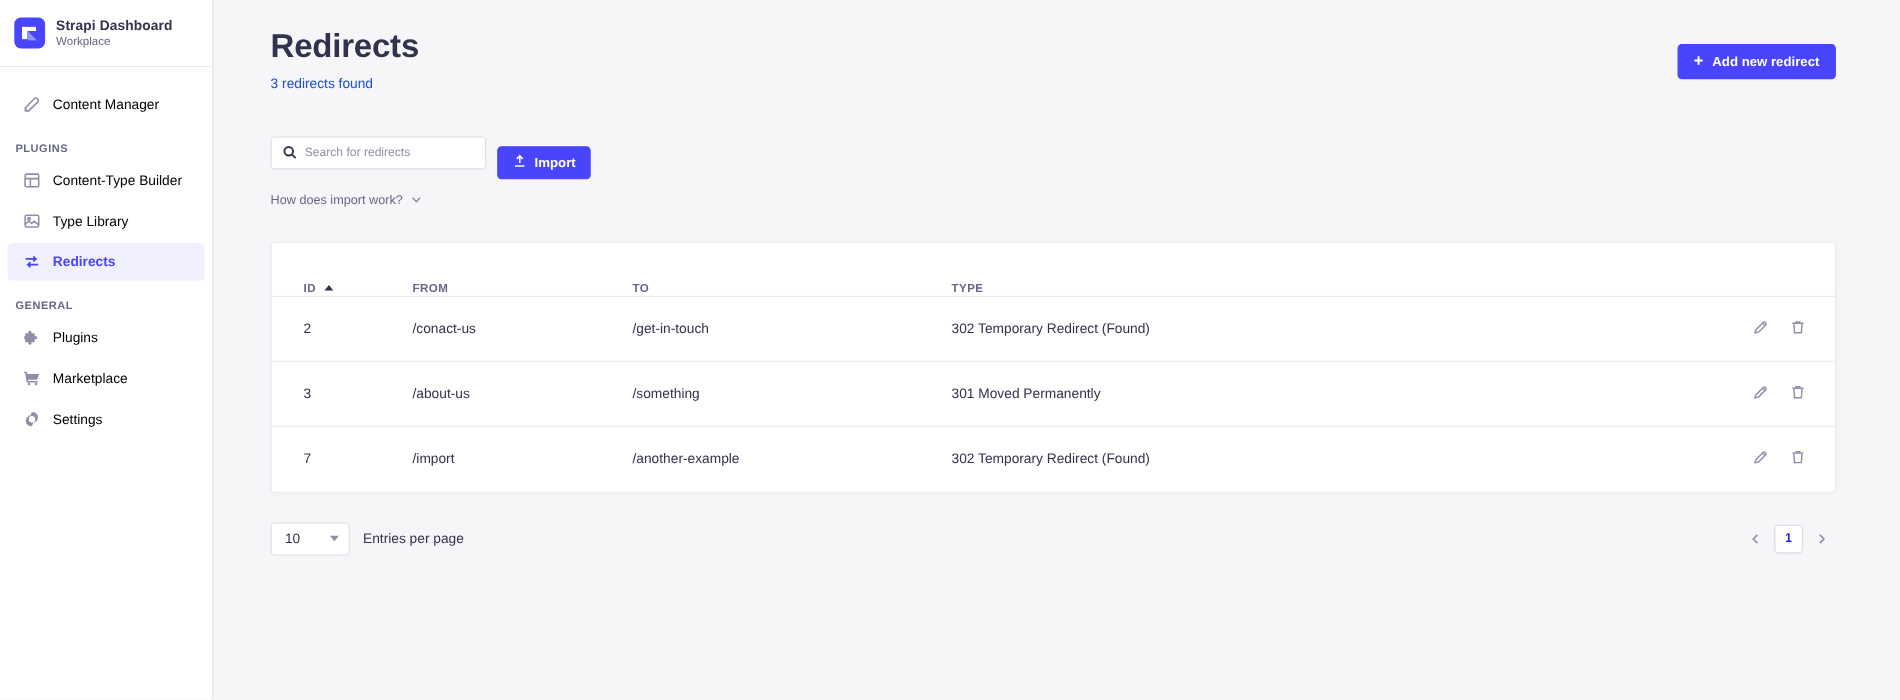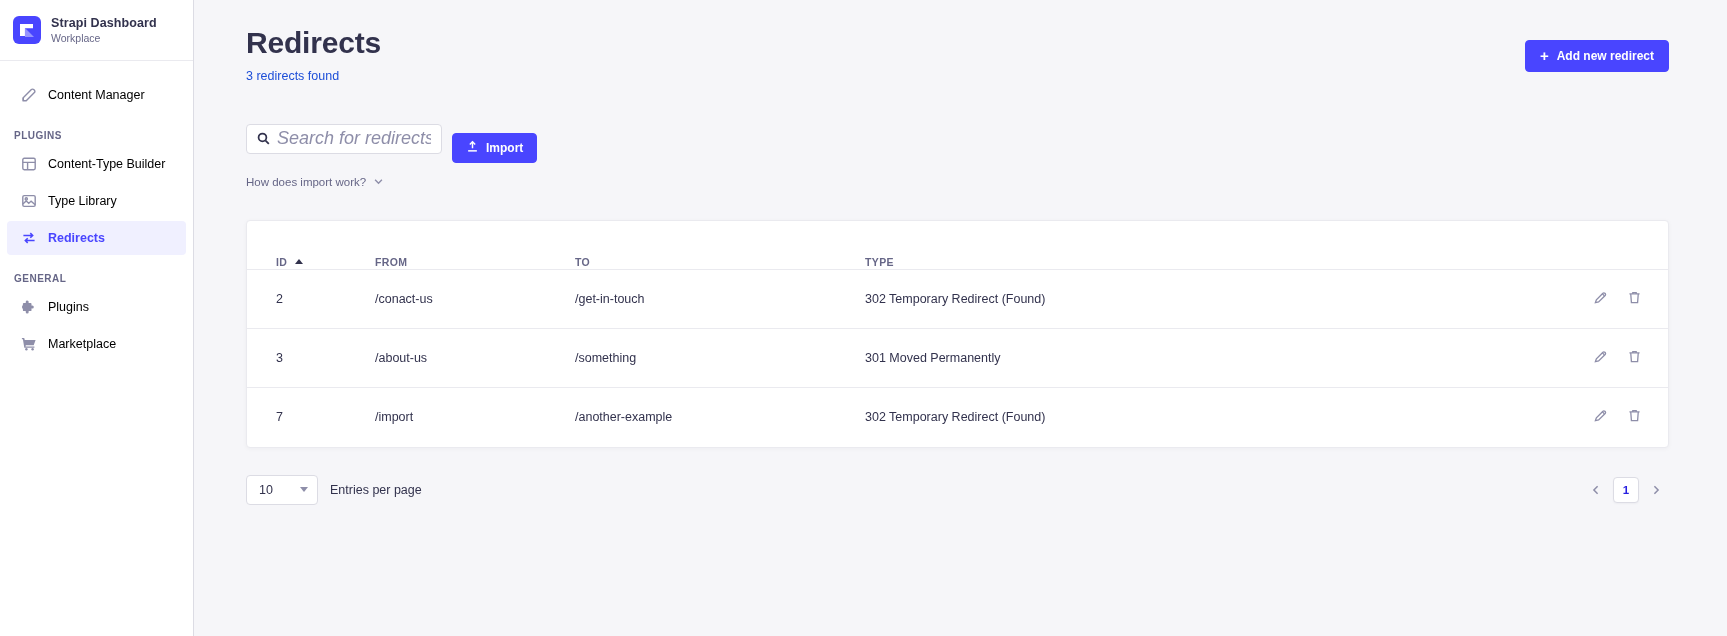--- a/index.html
+++ b/index.html
@@ -192,26 +192,25 @@
     border-radius: 4px;
     display: flex;
     align-items: center;
     gap: 7px;
     padding: 0 10px;
   }
   .search-box .search-ico { color: #32324d; display: flex; }
   .search-box input {
     border: 0;
     outline: 0;
-    font-size: 18px;
+    font-size: 11px;
     color: #a21caf;
     background: transparent;
     width: 100%;
     font-family: "Liberation Sans", sans-serif;
-    font-style: italic;
   }
   .search-box input::placeholder { color: #8e8ea9; }
 
   .btn-import {
     display: inline-flex;
     align-items: center;
     gap: 7px;
     background: #4945ff;
     color: #fff;
     border: 1px solid #4945ff;
@@ -441,20 +440,28 @@
         <span class="nav-icon">
           <svg width="16" height="16" viewBox="0 0 16 16" fill="currentColor">
             <path d="M.9 1.9h2.3l.6 2h10.8l-1.9 5.4H4.8l-.3 1.1h8.9v1.4H3.3L1.9 3.3H.9z"></path>
             <circle cx="5.4" cy="13.2" r="1.2"></circle>
             <circle cx="11.6" cy="13.2" r="1.2"></circle>
           </svg>
         </span>
         <span class="nav-label">Marketplace</span>
       </div>
 
+      <div class="nav-item">
+        <span class="nav-icon">
+          <svg width="16" height="16" viewBox="0 0 16 16" fill="currentColor">
+            <path d="M8 1.3 9.3 2l1.5-.4.9 1.5 1.5.5-.2 1.5.9 1.3-.9 1.3.2 1.5-1.5.5-.9 1.5-1.5-.4L8 14.7l-1.3-.7-1.5.4-.9-1.5-1.5-.5.2-1.5L2.1 9.6 3 8.3l-.2-1.5L4.3 6l.9-1.5 1.5.4L8 1.3zm0 3.9a2.9 2.9 0 1 0 0 5.8 2.9 2.9 0 0 0 0-5.8z"></path>
+          </svg>
+        </span>
+        <span class="nav-label">Settings</span>
+      </div>
 
     </nav>
   </aside>
 
   <main class="main">
 
     <div class="page-head">
       <div>
         <h1 class="page-title">Redirects</h1>
         <div class="page-subtitle">3 redirects found</div>

